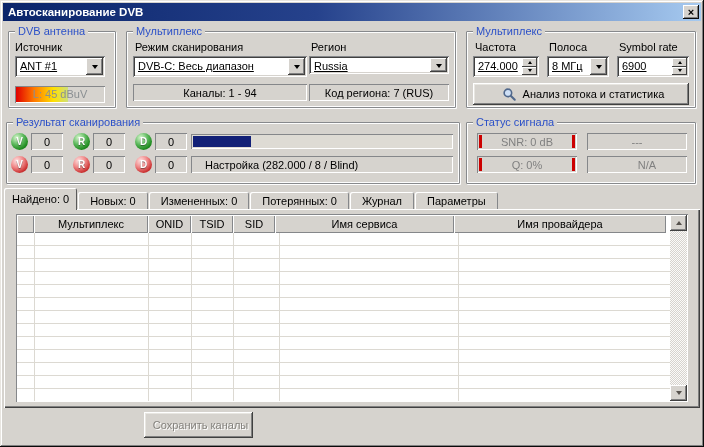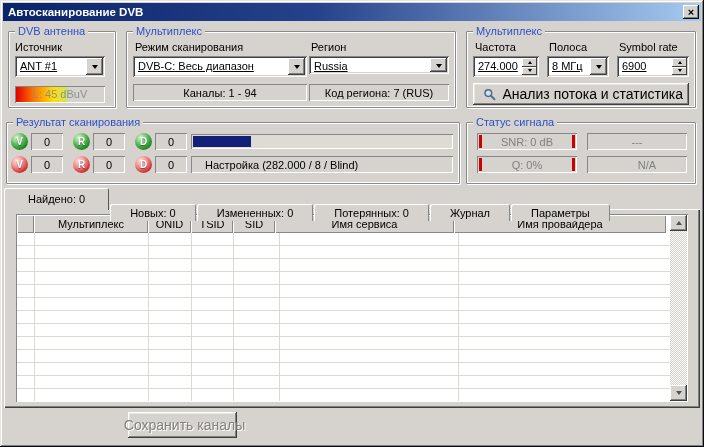--- a/index.html
+++ b/index.html
@@ -28,24 +28,24 @@
   .combo-btn{position:absolute;right:2px;top:2px;bottom:2px;width:17px;background:#d6d3ce;border:0;padding:0;
     box-shadow: inset -1px -1px #404040, inset 1px 1px #fff, inset -2px -2px #808080;
     display:flex;align-items:center;justify-content:center;}
   .arr-down{width:0;height:0;border:3px solid transparent;border-top:4px solid #000;margin-top:4px;}
   .spin{position:absolute;right:2px;top:2px;bottom:2px;width:15px;display:flex;flex-direction:column;}
   .spin button{flex:1;background:#d6d3ce;border:0;padding:0;box-shadow: inset -1px -1px #404040, inset 1px 1px #fff;
     display:flex;align-items:center;justify-content:center;}
   .arr-up-s{width:0;height:0;border:2px solid transparent;border-bottom:3px solid #000;margin-bottom:2px;}
   .arr-down-s{width:0;height:0;border:2px solid transparent;border-top:3px solid #000;margin-top:2px;}
   
-  .btn{position:absolute;background:#d6d3ce;border:0;font-size:14px;color:#000;
+  .btn{position:absolute;background:#d6d3ce;border:0;font-size:11px;color:#000;
     box-shadow: inset -1px -1px #404040, inset 1px 1px #fff, inset -2px -2px #808080, inset 2px 2px #e8e6e1;
     display:flex;align-items:center;justify-content:center;gap:6px;white-space:nowrap;padding-left:10px;}
-  .btn.disabled{color:#84827d;text-shadow:1px 1px 0 #fff;}
+  .btn.disabled{color:#84827d;text-shadow:1px 1px 0 #fff;margin-left:16px;}
   
   .level{overflow:hidden;}
   .level-fill{position:absolute;left:1px;top:1px;bottom:1px;
     background:linear-gradient(90deg,#e00000 0%,#ff7a00 35%,#ffe000 72%,#cfe07a 100%);}
   .level-text{position:absolute;left:0;right:0;top:2px;text-align:center;color:#8a8f92;}
   
   .ball{position:absolute;width:17px;height:17px;border-radius:50%;display:flex;align-items:center;justify-content:center;
     color:#fff;font-weight:bold;font-size:10px;text-shadow:0 1px 1px rgba(0,0,0,.45);}
   .ball.green{background:radial-gradient(circle at 34% 28%,#d9f8d0,#5cb85c 42%,#1f8a1f 72%,#0b5c0b);}
   .ball.red{background:radial-gradient(circle at 34% 28%,#ffe2e2,#ef8484 42%,#cc3333 72%,#8e1414);}
@@ -53,23 +53,23 @@
   .progress{position:absolute;left:184px;top:11px;width:262px;height:15px;background:#dedbd4;
     box-shadow: inset 1px 1px #85878a, inset -1px -1px #fff;}
   .progress-fill{position:absolute;left:2px;top:2px;bottom:2px;background:#122077;}
   .status-line{justify-content:flex-start;padding-left:14px;}
   
   .sig{color:#808080;}
   .sig.alarm::before,.sig.alarm::after{content:"";position:absolute;top:2px;bottom:2px;width:3px;background:#cc0000;}
   .sig.alarm::before{left:2px;} .sig.alarm::after{right:2px;}
   
   .tabs{position:absolute;left:4px;top:188px;height:22px;display:flex;align-items:flex-start;z-index:2;}
-  .tab{height:17px;margin-top:16px;padding:0 20px;display:flex;align-items:center;background:#d6d3ce;
+  .tab{height:17px;margin-top:4px;padding:0 12px;display:flex;align-items:center;background:#d6d3ce;
     border-radius:2px 2px 0 0;box-shadow: inset 1px 1px #fff, inset -1px 0 #85878a;margin-right:1px;white-space:nowrap;}
-  .tab.active{height:22px;margin-top:0;padding:0 24px;z-index:3;box-shadow: inset 1px 1px #fff, inset -1px 0 #5a5a5a; align-items: center;}
+  .tab.active{height:22px;margin-top:0;padding:0 8px;z-index:3;box-shadow: inset 1px 1px #fff, inset -1px 0 #5a5a5a; align-items: center;}
   .tabpanel{position:absolute;left:4px;top:209px;width:696px;height:199px;background:#d6d3ce;z-index:1;
     box-shadow: inset 1px 1px #fff, inset -1px -1px #404040, inset -2px -2px #808080;}
   
   .grid{position:absolute;left:12px;top:5px;width:672px;height:188px;background:#fff;
     box-shadow: inset 1px 1px #85878a, inset -1px -1px #fff;}
   .grid-inner{position:absolute;left:1px;top:1px;right:1px;bottom:1px;display:flex;}
   .grid-main{width:653px;display:flex;flex-direction:column;}
   .grid-header{height:18px;display:flex;}
   .gh-cell{background:#d6d3ce;box-shadow: inset 1px 1px #fff, inset -1px -1px #85878a;
     display:flex;align-items:center;justify-content:center;overflow:hidden;white-space:nowrap;flex:none;}

